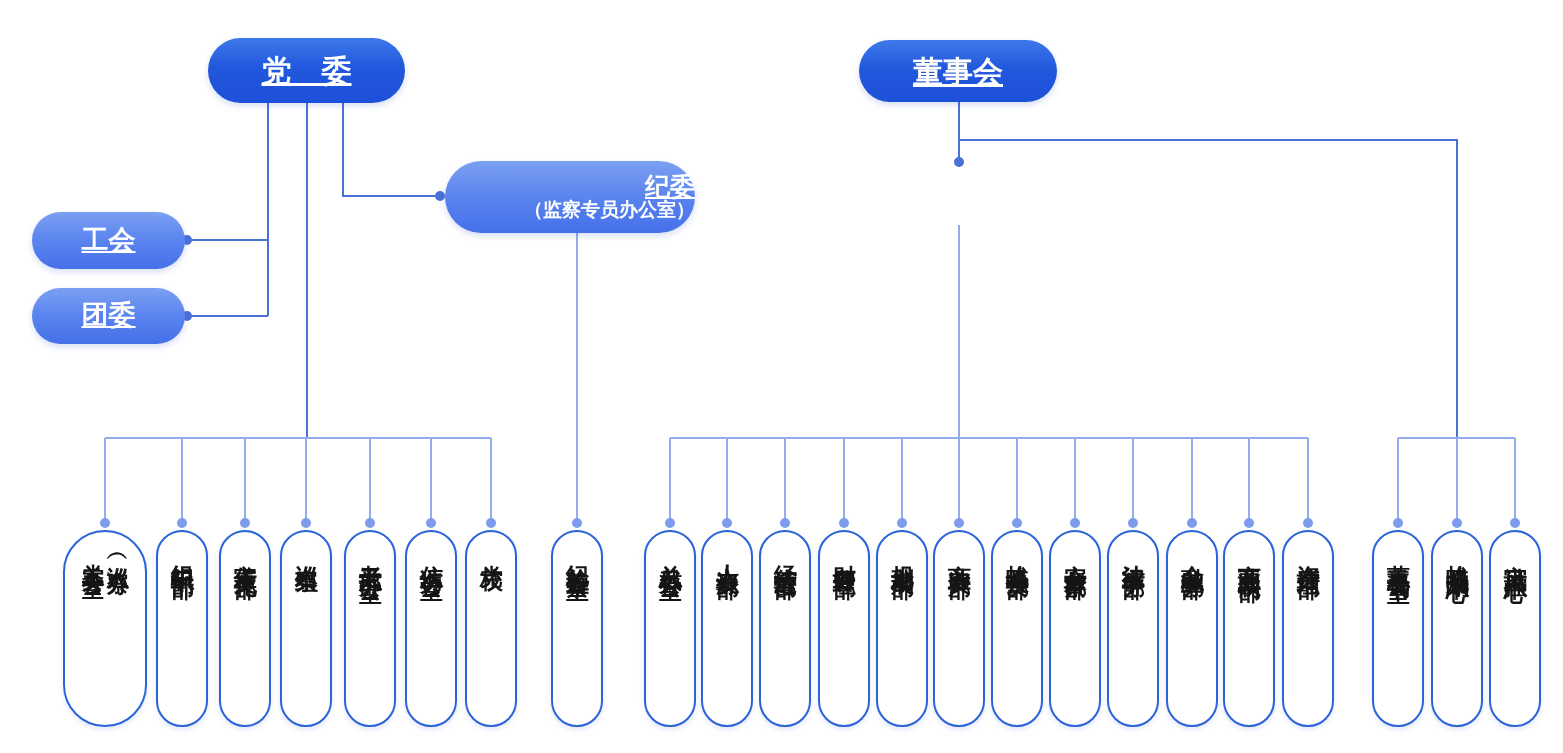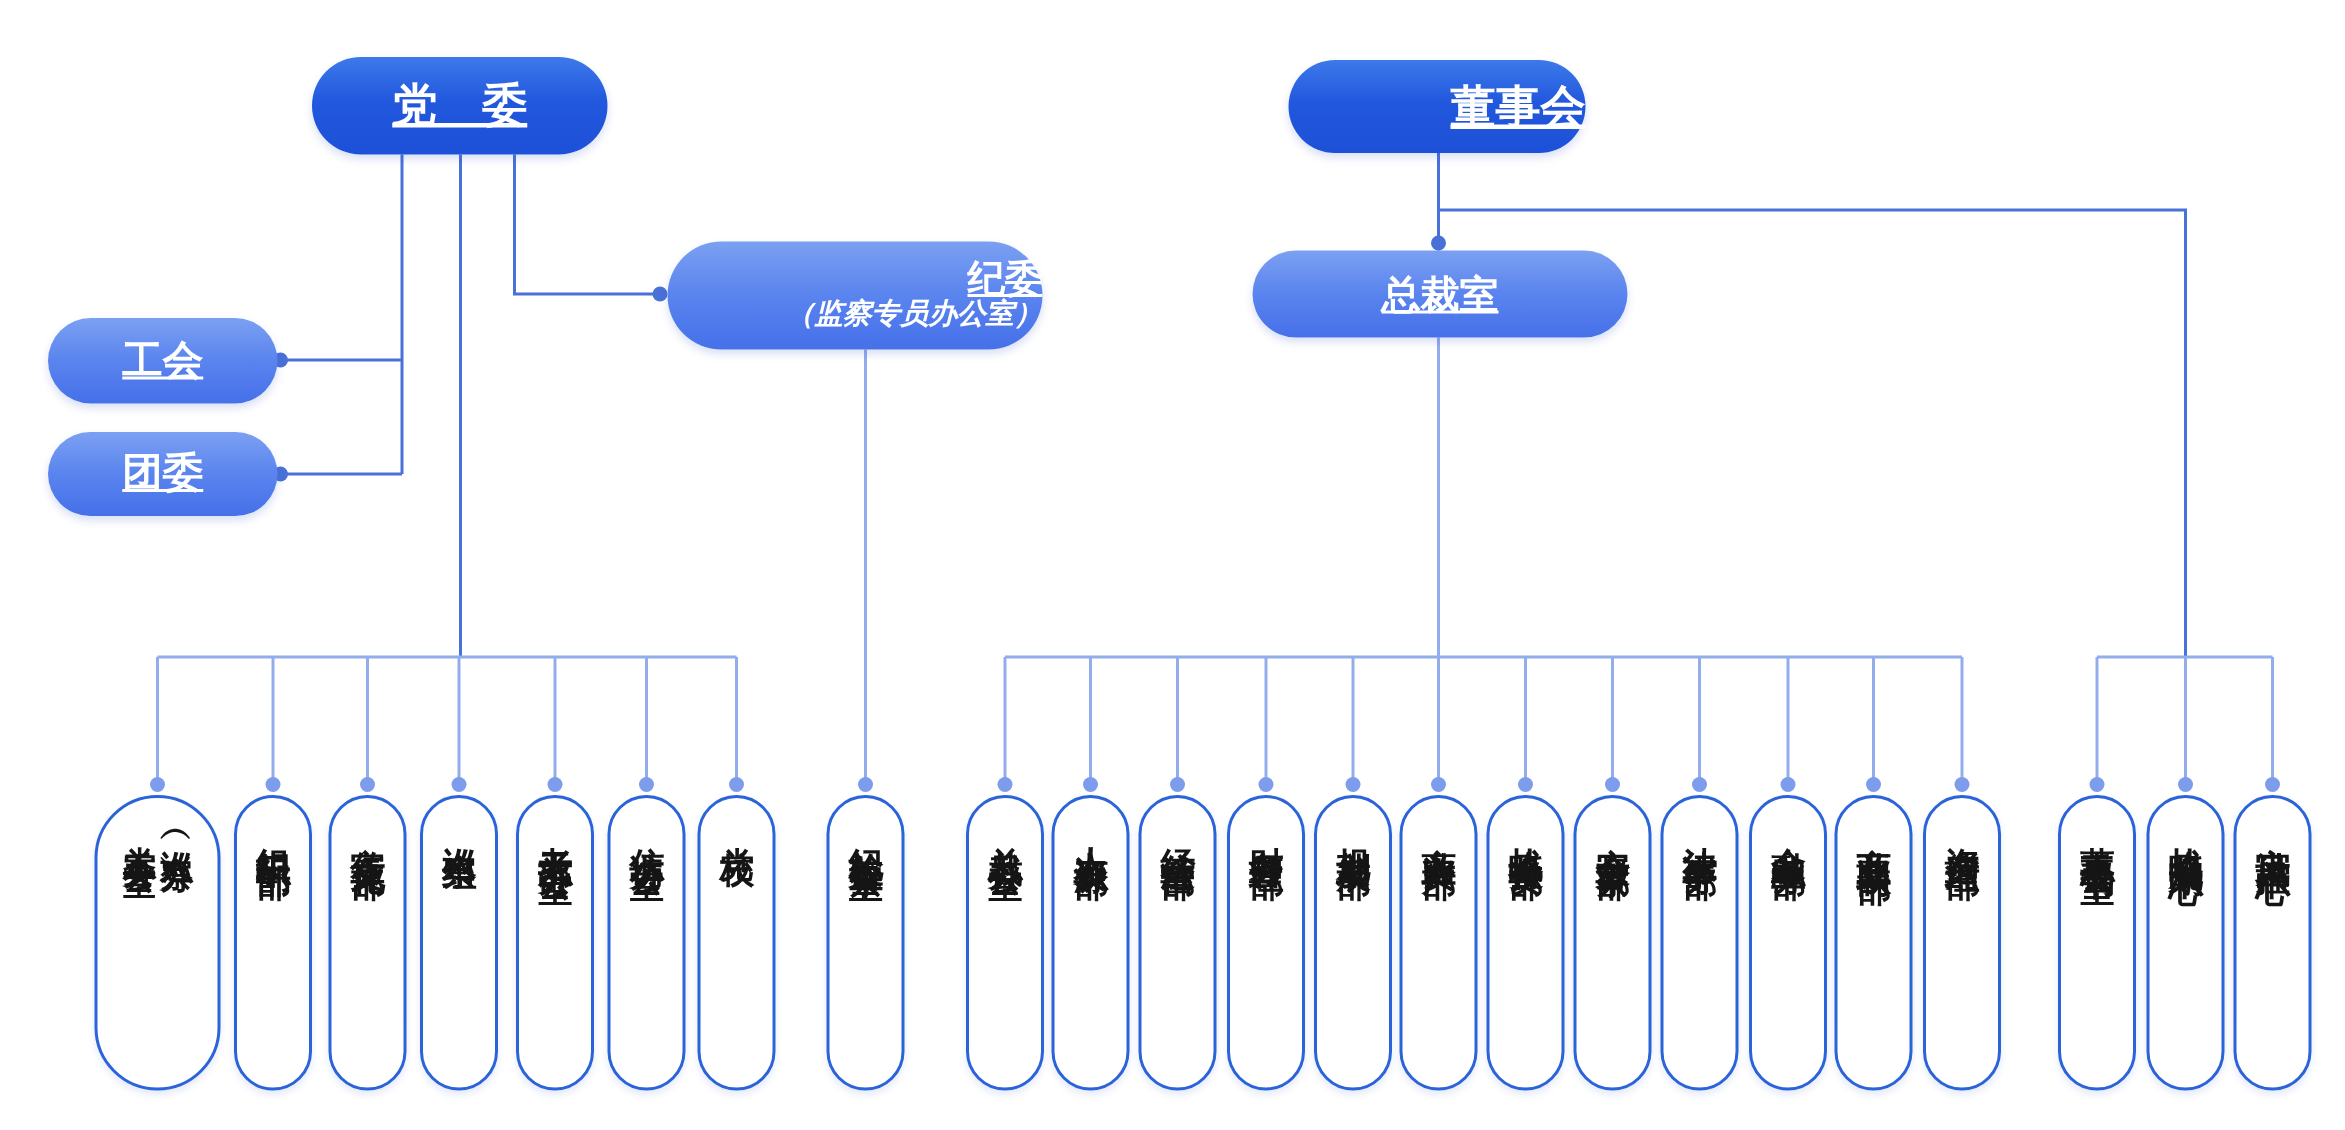--- a/index.html
+++ b/index.html
@@ -89,40 +89,37 @@
       <circle cx="187" cy="240" r="5" fill="#4A71D8"></circle>
       <circle cx="187" cy="316" r="5" fill="#4A71D8"></circle>
       <circle cx="440" cy="196" r="5" fill="#4A71D8"></circle>
       <circle cx="959" cy="162" r="5" fill="#4A71D8"></circle>
     </svg>
 
   <div class="node node-dark" style="left:208px;top:38px;width:197px;height:65px;font-size:30px;">
     <span class="l1">党　委</span>
   </div>
 
-  <div class="node node-dark" style="left:859px;top:40px;width:198px;height:62px;font-size:30px;align-items:flex-end;">
+  <div class="node node-dark" style="left:859px;top:40px;width:198px;height:62px;font-size:30px;">
     <span class="l1">董事会</span>
   </div>
 
   <div class="node node-light" style="left:32px;top:212px;width:153px;height:57px;font-size:27px;">
     <span class="l1">工会</span>
   </div>
 
   <div class="node node-light" style="left:32px;top:288px;width:153px;height:56px;font-size:27px;">
     <span class="l1">团委</span>
   </div>
 
   <div class="node node-light" style="left:445px;top:161px;width:250px;height:72px;font-size:25px;align-items:flex-end;">
     <span class="l1">纪委</span>
-    <span class="l2" style="font-size:19px;font-style:italic;">（监察专员办公室）</span>
-  </div>
-
-  <div class="node node-light" style="left:835px;top:167px;width:250px;height:58px;font-size:26px;">
-    <span class="l1">总裁室</span>
-  </div>
+    <span class="l2" style="font-size:19px;">（监察专员办公室）</span>
+  </div>
+
 
 <div class="vpill" style="left: 63px; width: 84px;">
       <div class="vtext" style="font-size: 22px;">
         <span>党委办公室</span>
         <span>（巡察办）</span>
       </div>
     </div>
     <div class="vpill" style="left: 156px; width: 52px;">
       <div class="vtext">
         <span>组织干部部</span>

